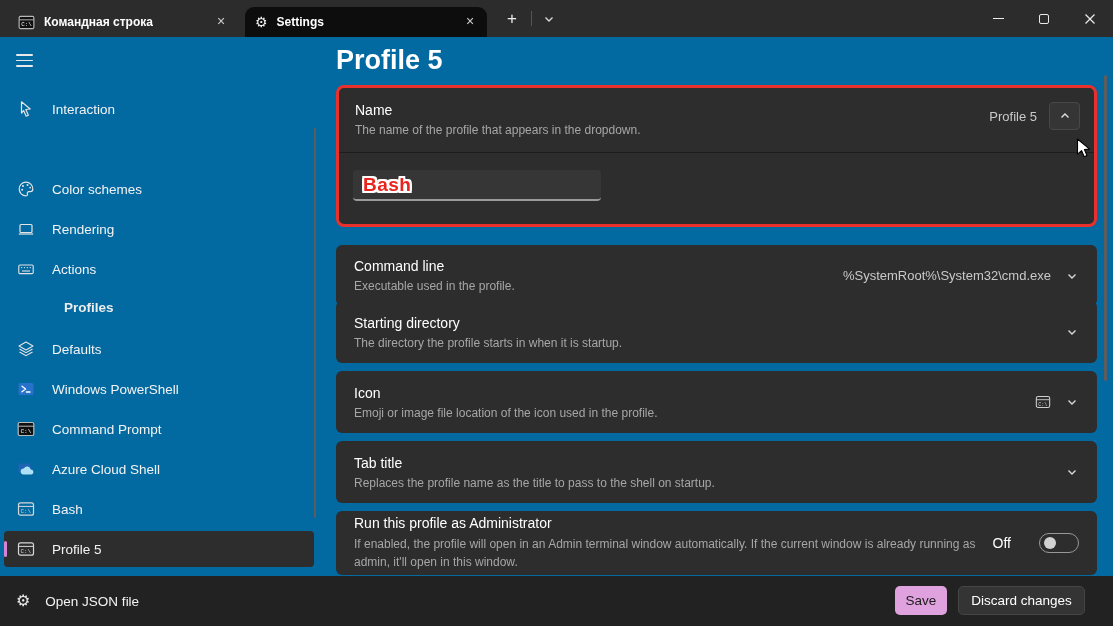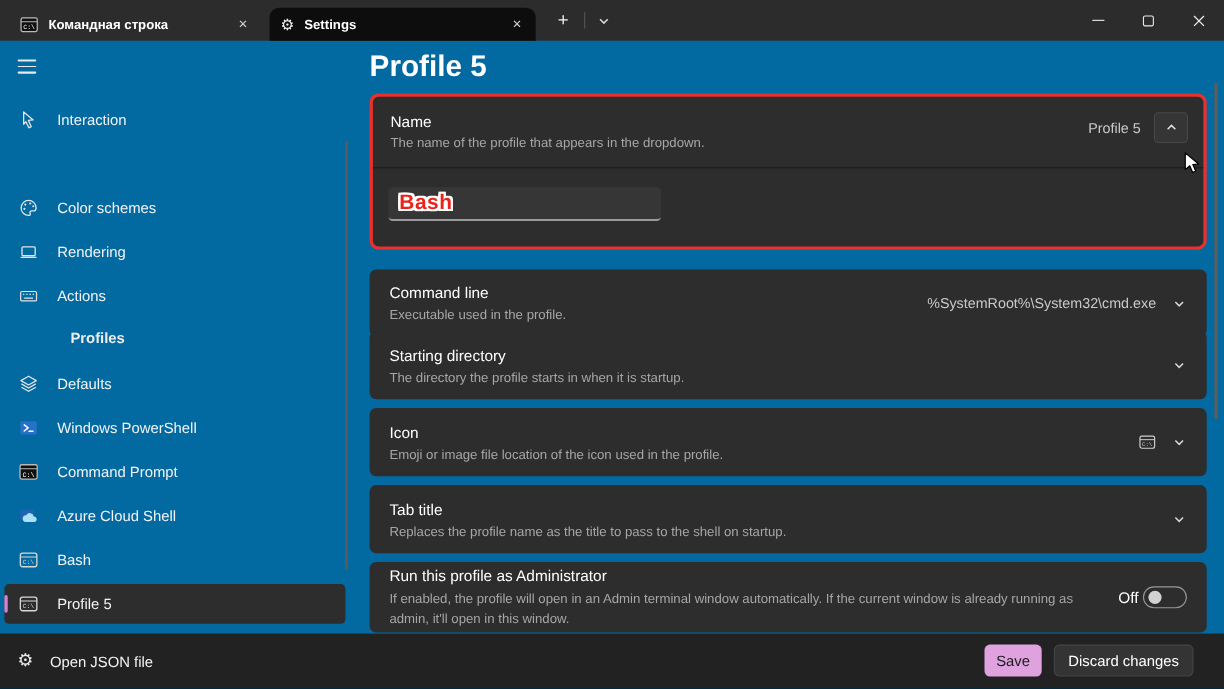--- a/index.html
+++ b/index.html
@@ -67,21 +67,21 @@
   .annot-text { font-size:19px; font-weight:700; color:#e8251c; letter-spacing:0.5px;
                 text-shadow:-2px -2px 0 #fff, 2px -2px 0 #fff, -2px 2px 0 #fff, 2px 2px 0 #fff,
                             -2px 0 0 #fff, 2px 0 0 #fff, 0 -2px 0 #fff, 0 2px 0 #fff; }
 
   .card-cmdline { top:196px; height:61px;margin-top:12px; }
   .card-startdir { top:264px; height:62px; }
   .card-icon { top:334px; height:62px; }
   .card-tabtitle { top:404px; height:62px; }
   .card-admin { top:474px; height:64px; }
   .admin-desc { max-width:632px; line-height:1.45; }
-  .toggle-wrap { display:flex; align-items:center; gap:4px; }
+  .toggle-wrap { display:flex; align-items:center; gap:28px; }
   .toggle-label { font-size:14px; color:#fff; }
   .toggle { width:40px; height:20px; border:1px solid #989898; border-radius:10px; position:relative; }
   .toggle-knob { position:absolute; left:4px; top:3px; width:12px; height:12px; border-radius:50%;
                  background:#d2d2d2; }
   .mini-icon { width:16px; height:16px; color:#cfcfcf; }
   .main-scroll { position:absolute; left:1104px; top:75px; width:3px; height:306px; background:#5d5d5d;
                  border-radius:2px; }
 
   
   .footer { position:absolute; left:0; right:0; bottom:0; height:50px; background:#222222; }

